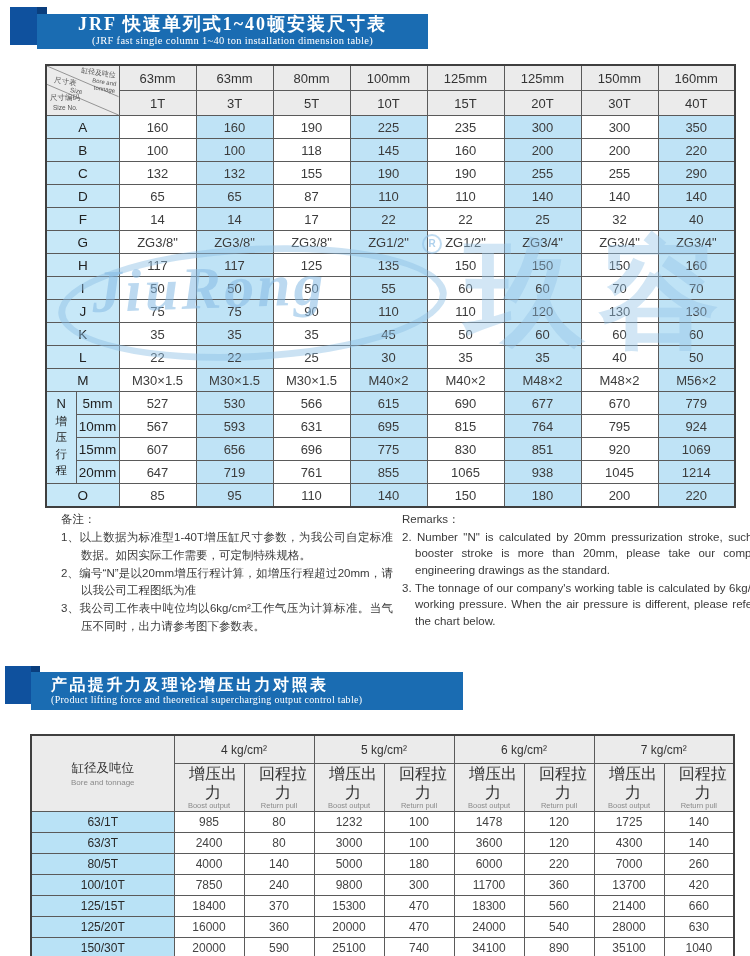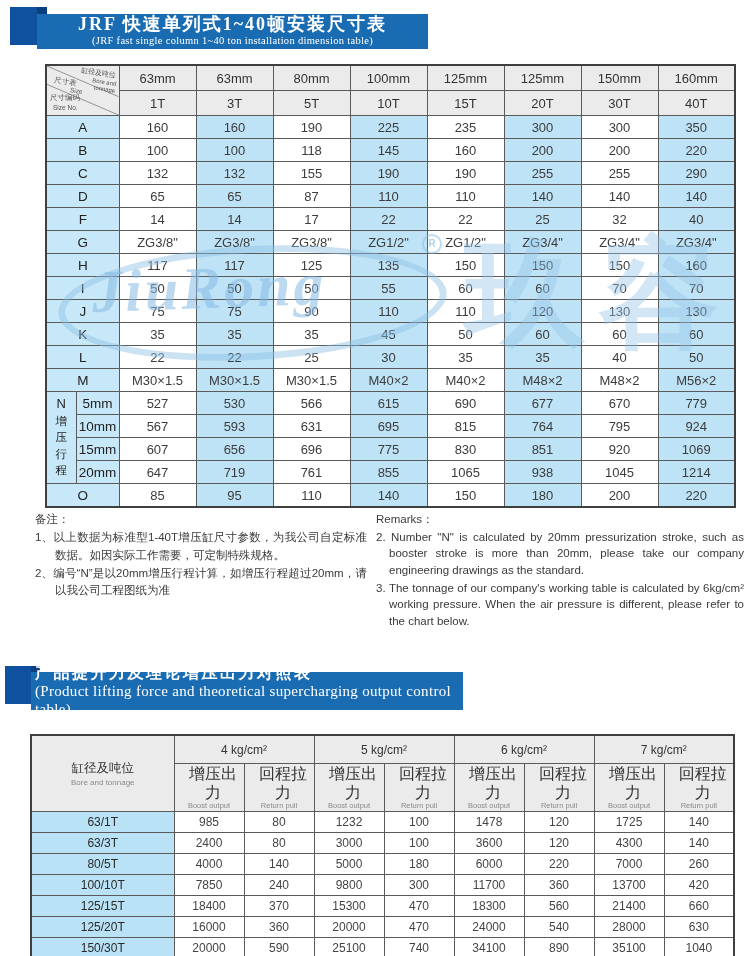--- a/index.html
+++ b/index.html
@@ -5,25 +5,25 @@
   html,body{margin:0;padding:0;background:#fff;}
   .page{position:relative;width:750px;height:956px;background:#ffffff;overflow:hidden;
         font-family:"Liberation Sans",sans-serif;}
 
   
   .sq{position:absolute;background:#0f519e;}
   .fold{position:absolute;background:#0a3e7d;}
   .ribbon{position:absolute;background:#1a6cb2;color:#fff;display:flex;flex-direction:column;
           justify-content:center;font-family:"Liberation Serif",serif;}
   .ribbon1{left:37px;top:14px;width:391px;height:35px;align-items:center;text-align:center;}
-  .ribbon2{left:31px;top:672px;width:432px;height:38px;align-items:flex-start;padding-left:4px;box-sizing:border-box;}
+  .ribbon2{left:31px;top:672px;width:432px;height:38px;align-items:flex-start;padding-left:20px;box-sizing:border-box;}
   .b-title{font-weight:bold;font-size:18px;letter-spacing:2px;line-height:1.1;}
   .b-sub{font-weight:normal;font-size:10.5px;letter-spacing:0.3px;line-height:1.2;}
   .ribbon2 .b-title{font-size:16px;letter-spacing:2.5px;}
-  .ribbon2 .b-sub{font-size:15px;}
+  .ribbon2 .b-sub{font-size:10px;}
 
   
   #t1{position:absolute;left:45px;top:64px;width:689px;border-collapse:collapse;table-layout:fixed;
       border:2px solid #3f3f3f;}
   #t1 th,#t1 td{border:1px solid #5a5a5a;text-align:center;vertical-align:middle;padding:0;
       color:#3c3c3c;font-size:13px;font-weight:normal;overflow:hidden;}
   #t1 thead th{height:24px;background:#ebebeb;color:#333;}
   #t1 tbody td{height:22px;}
   #t1 .lab{background:#c7e8f8;font-size:13.5px;color:#222;}
   #t1 .cblue{background:#bfe3f6;}
@@ -49,21 +49,21 @@
   .wm-text{position:absolute;left:42px;top:22px;font-family:"Liberation Serif",serif;
            font-style:italic;font-weight:bold;font-size:60px;letter-spacing:3px;
            color:rgba(133,186,227,0.55);transform:rotate(-2deg);}
   .wm-reg{position:absolute;left:372px;top:2px;width:16px;height:16px;border:2px solid rgba(139,190,229,0.55);
           border-radius:50%;font-size:10px;font-weight:bold;color:rgba(139,190,229,0.7);
           text-align:center;line-height:16px;}
   .wm-cn{position:absolute;left:415px;top:-18px;font-weight:bold;font-size:120px;letter-spacing:14px;
          color:rgba(148,195,232,0.42);font-family:"Liberation Serif",serif;}
 
   
-  .notes{position:absolute;top:511px;font-size:11.5px;color:#3a3a3a;line-height:1.5;text-align:justify;}
+  .notes{position:absolute;top:511px;font-size:11.5px;color:#3a3a3a;line-height:1.5;text-align:justify;margin-left:26px;}
   .notes-cn{left:35px;width:332px;}
   .notes-en{left:376px;width:368px;line-height:1.45;}
   .note-heading{margin-bottom:1px;}
   .notes-cn .note-item{padding-left:20px;text-indent:-20px;margin-bottom:1px;}
   .notes-en .note-item{padding-left:13px;text-indent:-13px;margin-bottom:1px;}
 
   
   #t2{position:absolute;left:30px;top:734px;width:703px;border-collapse:collapse;table-layout:fixed;
       border:2px solid #3f3f3f;}
   #t2 th,#t2 td{border:1px solid #5a5a5a;text-align:center;vertical-align:middle;padding:0;
@@ -342,20 +342,21 @@
     <div class="wm-text">JiuRong</div>
     <div class="wm-reg">R</div>
     <div class="wm-cn">玖容</div>
   </div>
 
   <div class="notes notes-cn">
     <div class="note-heading">备注：</div>
     <div id="notes-cn-items">
         <div class="note-item">1、以上数据为标准型1-40T增压缸尺寸参数，为我公司自定标准数据。如因实际工作需要，可定制特殊规格。</div>
         <div class="note-item">2、编号“N”是以20mm增压行程计算，如增压行程超过20mm，请以我公司工程图纸为准</div>
+        <div class="note-item">3、我公司工作表中吨位均以6kg/cm²工作气压为计算标准。当气压不同时，出力请参考图下参数表。</div>
       </div>
   </div>
   <div class="notes notes-en">
     <div class="note-heading">Remarks：</div>
     <div id="notes-en-items">
         <div class="note-item">2. Number "N" is calculated by 20mm pressurization stroke, such as booster stroke is more than 20mm, please take our company engineering drawings as the standard.</div>
         <div class="note-item">3. The tonnage of our company's working table is calculated by 6kg/cm² working pressure. When the air pressure is different, please refer to the chart below.</div>
       </div>
   </div>
 

